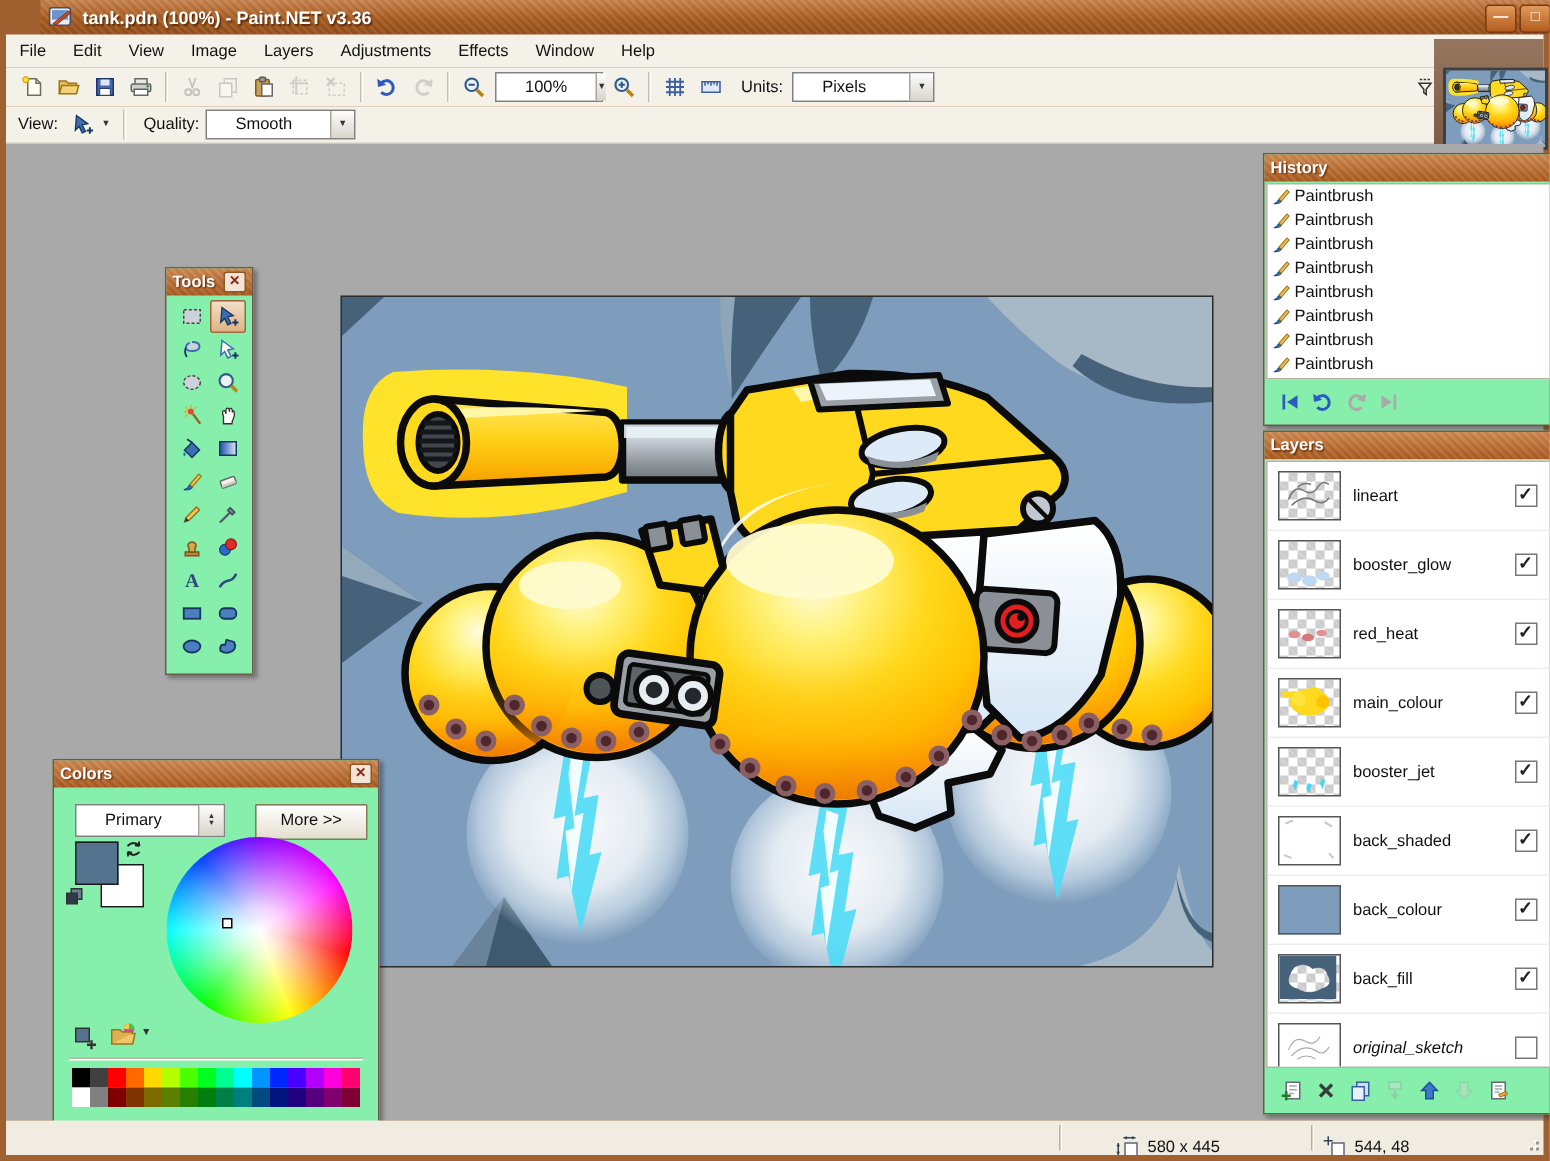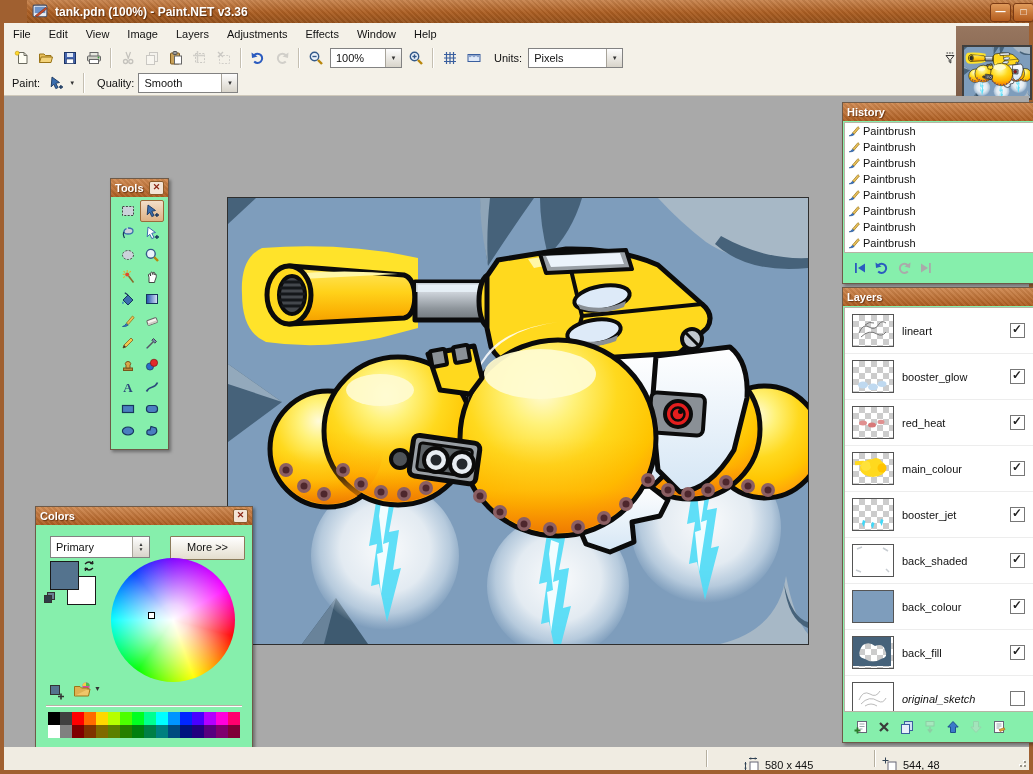--- a/index.html
+++ b/index.html
@@ -22,21 +22,21 @@
   
   #menubar{left:4px;top:23px;width:1025px;height:22px;background:#F4F1E8;display:flex;align-items:center;}
   .menu-item{padding:0 9px;line-height:22px;cursor:default;}
   #toolbar1{left:4px;top:45px;width:952px;height:26px;background:#F4F1E8;display:flex;align-items:center;padding-left:6px;box-sizing:border-box;}
   #toolbar2{left:4px;top:71px;width:952px;height:25px;background:#F4F1E8;display:flex;align-items:center;padding-left:8px;box-sizing:border-box;border-bottom:1px solid #CFC9BB;}
   .tbtn{width:24px;height:22px;display:flex;align-items:center;justify-content:center;border-radius:3px;}
   .tbtn.disabled{opacity:.38;filter:grayscale(70%);}
   .tsep{width:1px;height:20px;background:#C5BFB1;border-right:1px solid #fff;margin:0 4px;}
   .tlabel{margin:0 4px 0 8px;}
   .combo{display:inline-flex;align-items:center;height:20px;background:#fff;border:1px solid #828282;box-sizing:border-box;}
-  .combo .cval{padding:0 5px;flex:1;}
+  .combo .cval{padding:0 19px;flex:1;}
   .combo .carrow{width:15px;height:18px;display:flex;align-items:center;justify-content:center;
      background:linear-gradient(#FDFDFD,#D8D4CA);border-left:1px solid #A8A49A;font-size:6px;color:#333;}
   #corner{left:956px;top:26px;width:73px;height:74px;background:linear-gradient(#97765F,#7C5B46);}
   #thumb-frame{left:962px;top:45px;width:66px;height:51px;border:2px solid #3F3F3F;background:#7E9DBC;overflow:hidden;}
   
   #workarea{left:4px;top:96px;width:1025px;height:651px;background:#A9A9A9;}
   #canvas-frame{left:227px;top:197px;width:580px;height:446px;border:1px solid #2E2E2E;background:#7E9DBC;}
   
   .panel{border:1px solid #6E5A48;background:#86efac;box-shadow:2px 2px 3px rgba(0,0,0,.35);margin-left:32px;}
   .ptitle{height:18px;display:flex;align-items:center;
@@ -251,21 +251,21 @@
       <span class="carrow">▼</span>
     </span>
     <div class="tbtn" style="position:absolute;left:934px;top:2px">
       <svg viewBox="0 0 16 16" width="16" height="16">
         <path d="M4,5.5 L12,5.5 L8.8,9.5 L8.8,13 L7.2,11.8 L7.2,9.5 Z" fill="none" stroke="#333"></path>
         <path d="M4.5,3 h7" stroke="#333" stroke-dasharray="1.6 1"></path>
       </svg>
     </div>
   </div>
 <div class="abs" id="toolbar2">
-  <span class="tlabel" style="margin-left:0">Paint:</span>
+  <span class="tlabel" style="margin-left:0">View:</span>
   <span class="tbtn" id="curtool">
       <svg viewBox="0 0 16 16" width="16" height="16">
         <path d="M4,2 L11.5,7.5 L7.8,8.3 L10,12.6 L7.8,13.6 L5.8,9.3 L3.2,11.8 Z" fill="#3B6EAE" stroke="#17365E" stroke-width=".9"></path>
         <path d="M10.8,12 h4.2 M12.9,9.9 v4.2" stroke="#17365E" stroke-width="1.3"></path>
       </svg>
     </span>
   <span style="font-size:6px;color:#333;margin:0 4px 0 1px">▼</span>
   <i class="tsep"></i>
   <span class="tlabel">Quality:</span>
   <span class="combo" style="width:100px">

